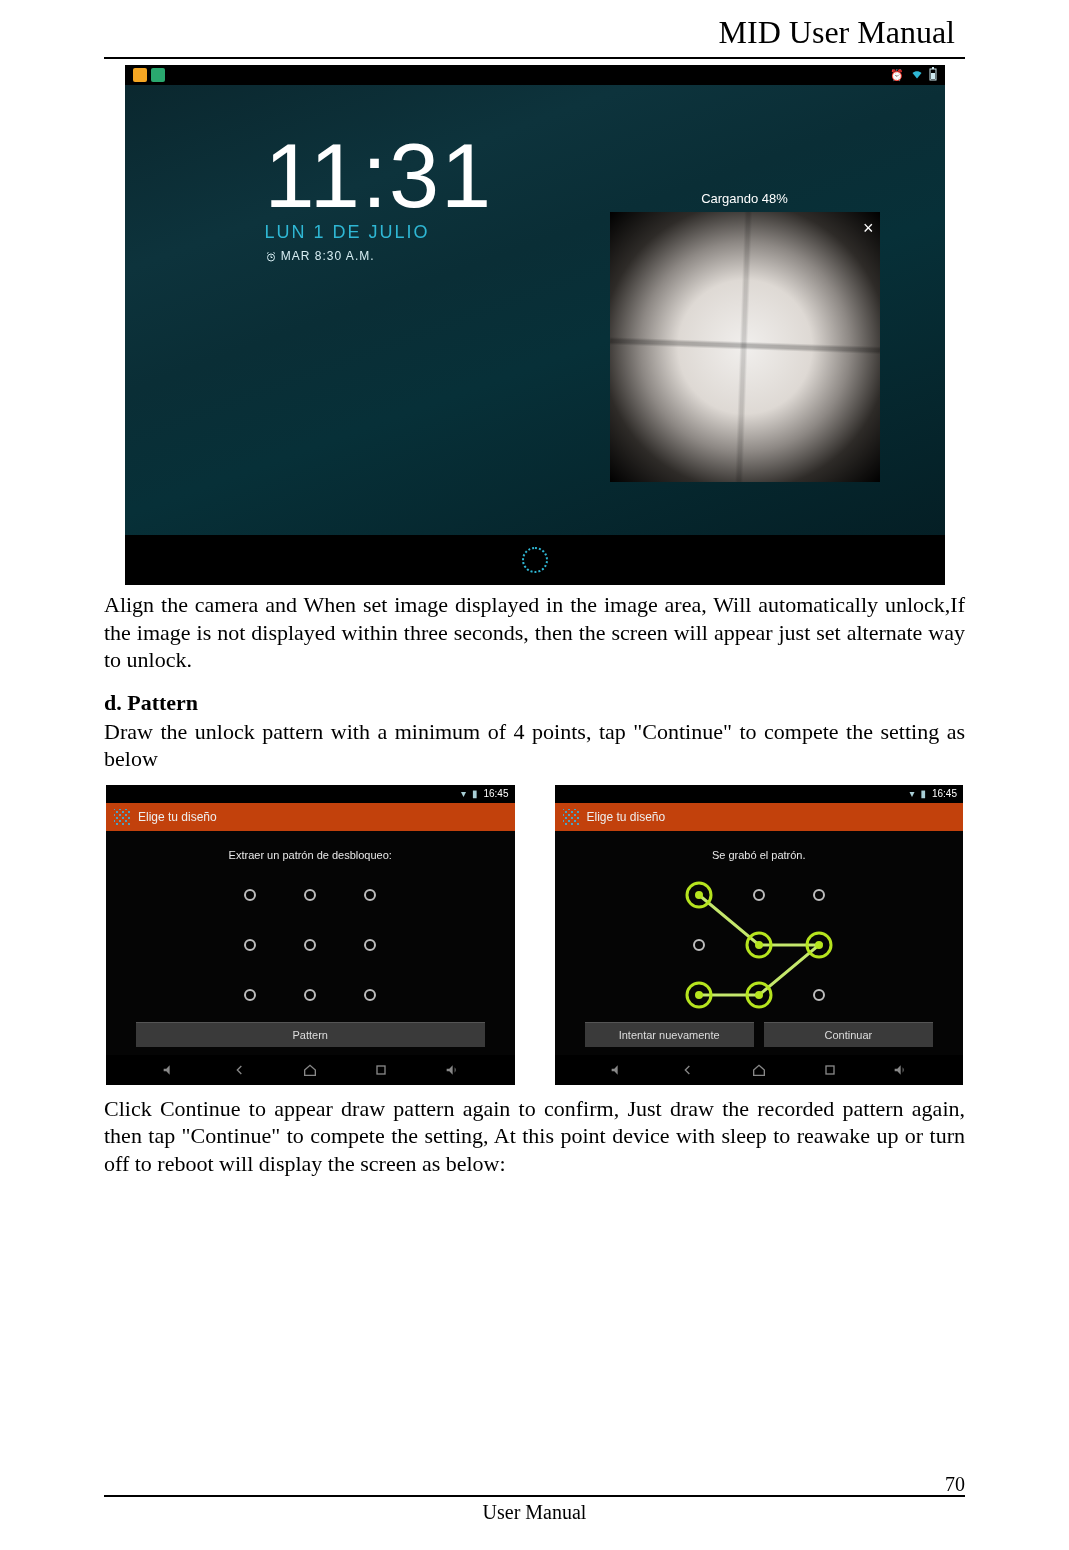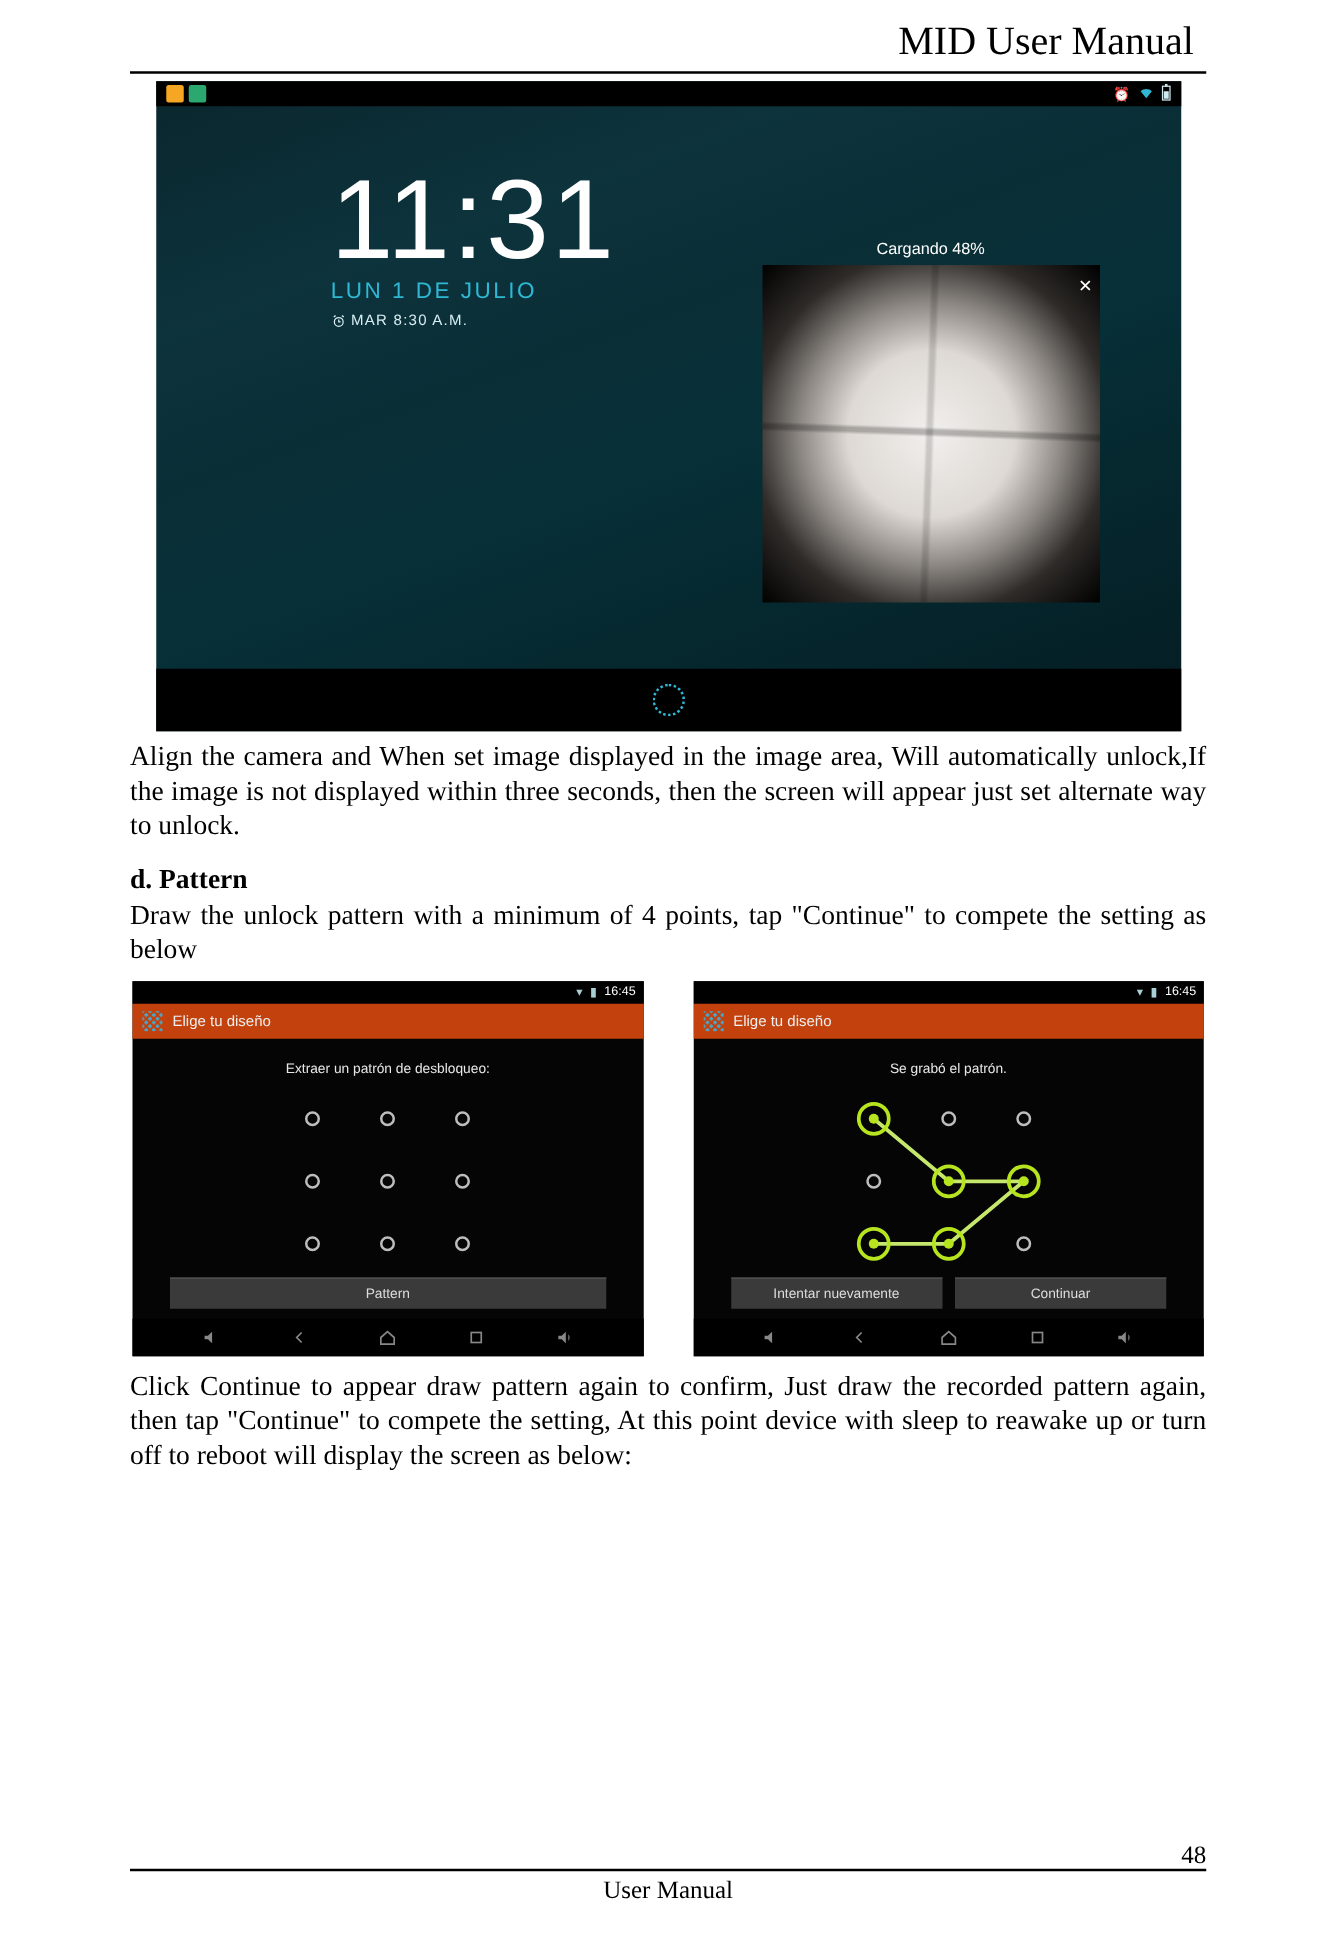--- a/index.html
+++ b/index.html
@@ -333,17 +333,17 @@
         <svg viewBox="0 0 24 24">
             <path d="M4 10v4h4l5 5V5L8 10H4zM16 8c2 2 2 6 0 8" fill="#888"></path>
           </svg>
       </div>
     </div>
   </div>
 
   <p class="para" style="margin-top:10px;">Click Continue to appear draw pattern again to confirm, Just draw the recorded pattern again, then tap "Continue" to compete the setting, At this point device with sleep to reawake up or turn off to reboot will display the screen as below:</p>
 
   <div class="footer">
-    <div class="pagenum">48</div>
+    <div class="pagenum">70</div>
     <hr>
     <div class="label">User Manual</div>
   </div>
 </div>
 
 </body></html>

